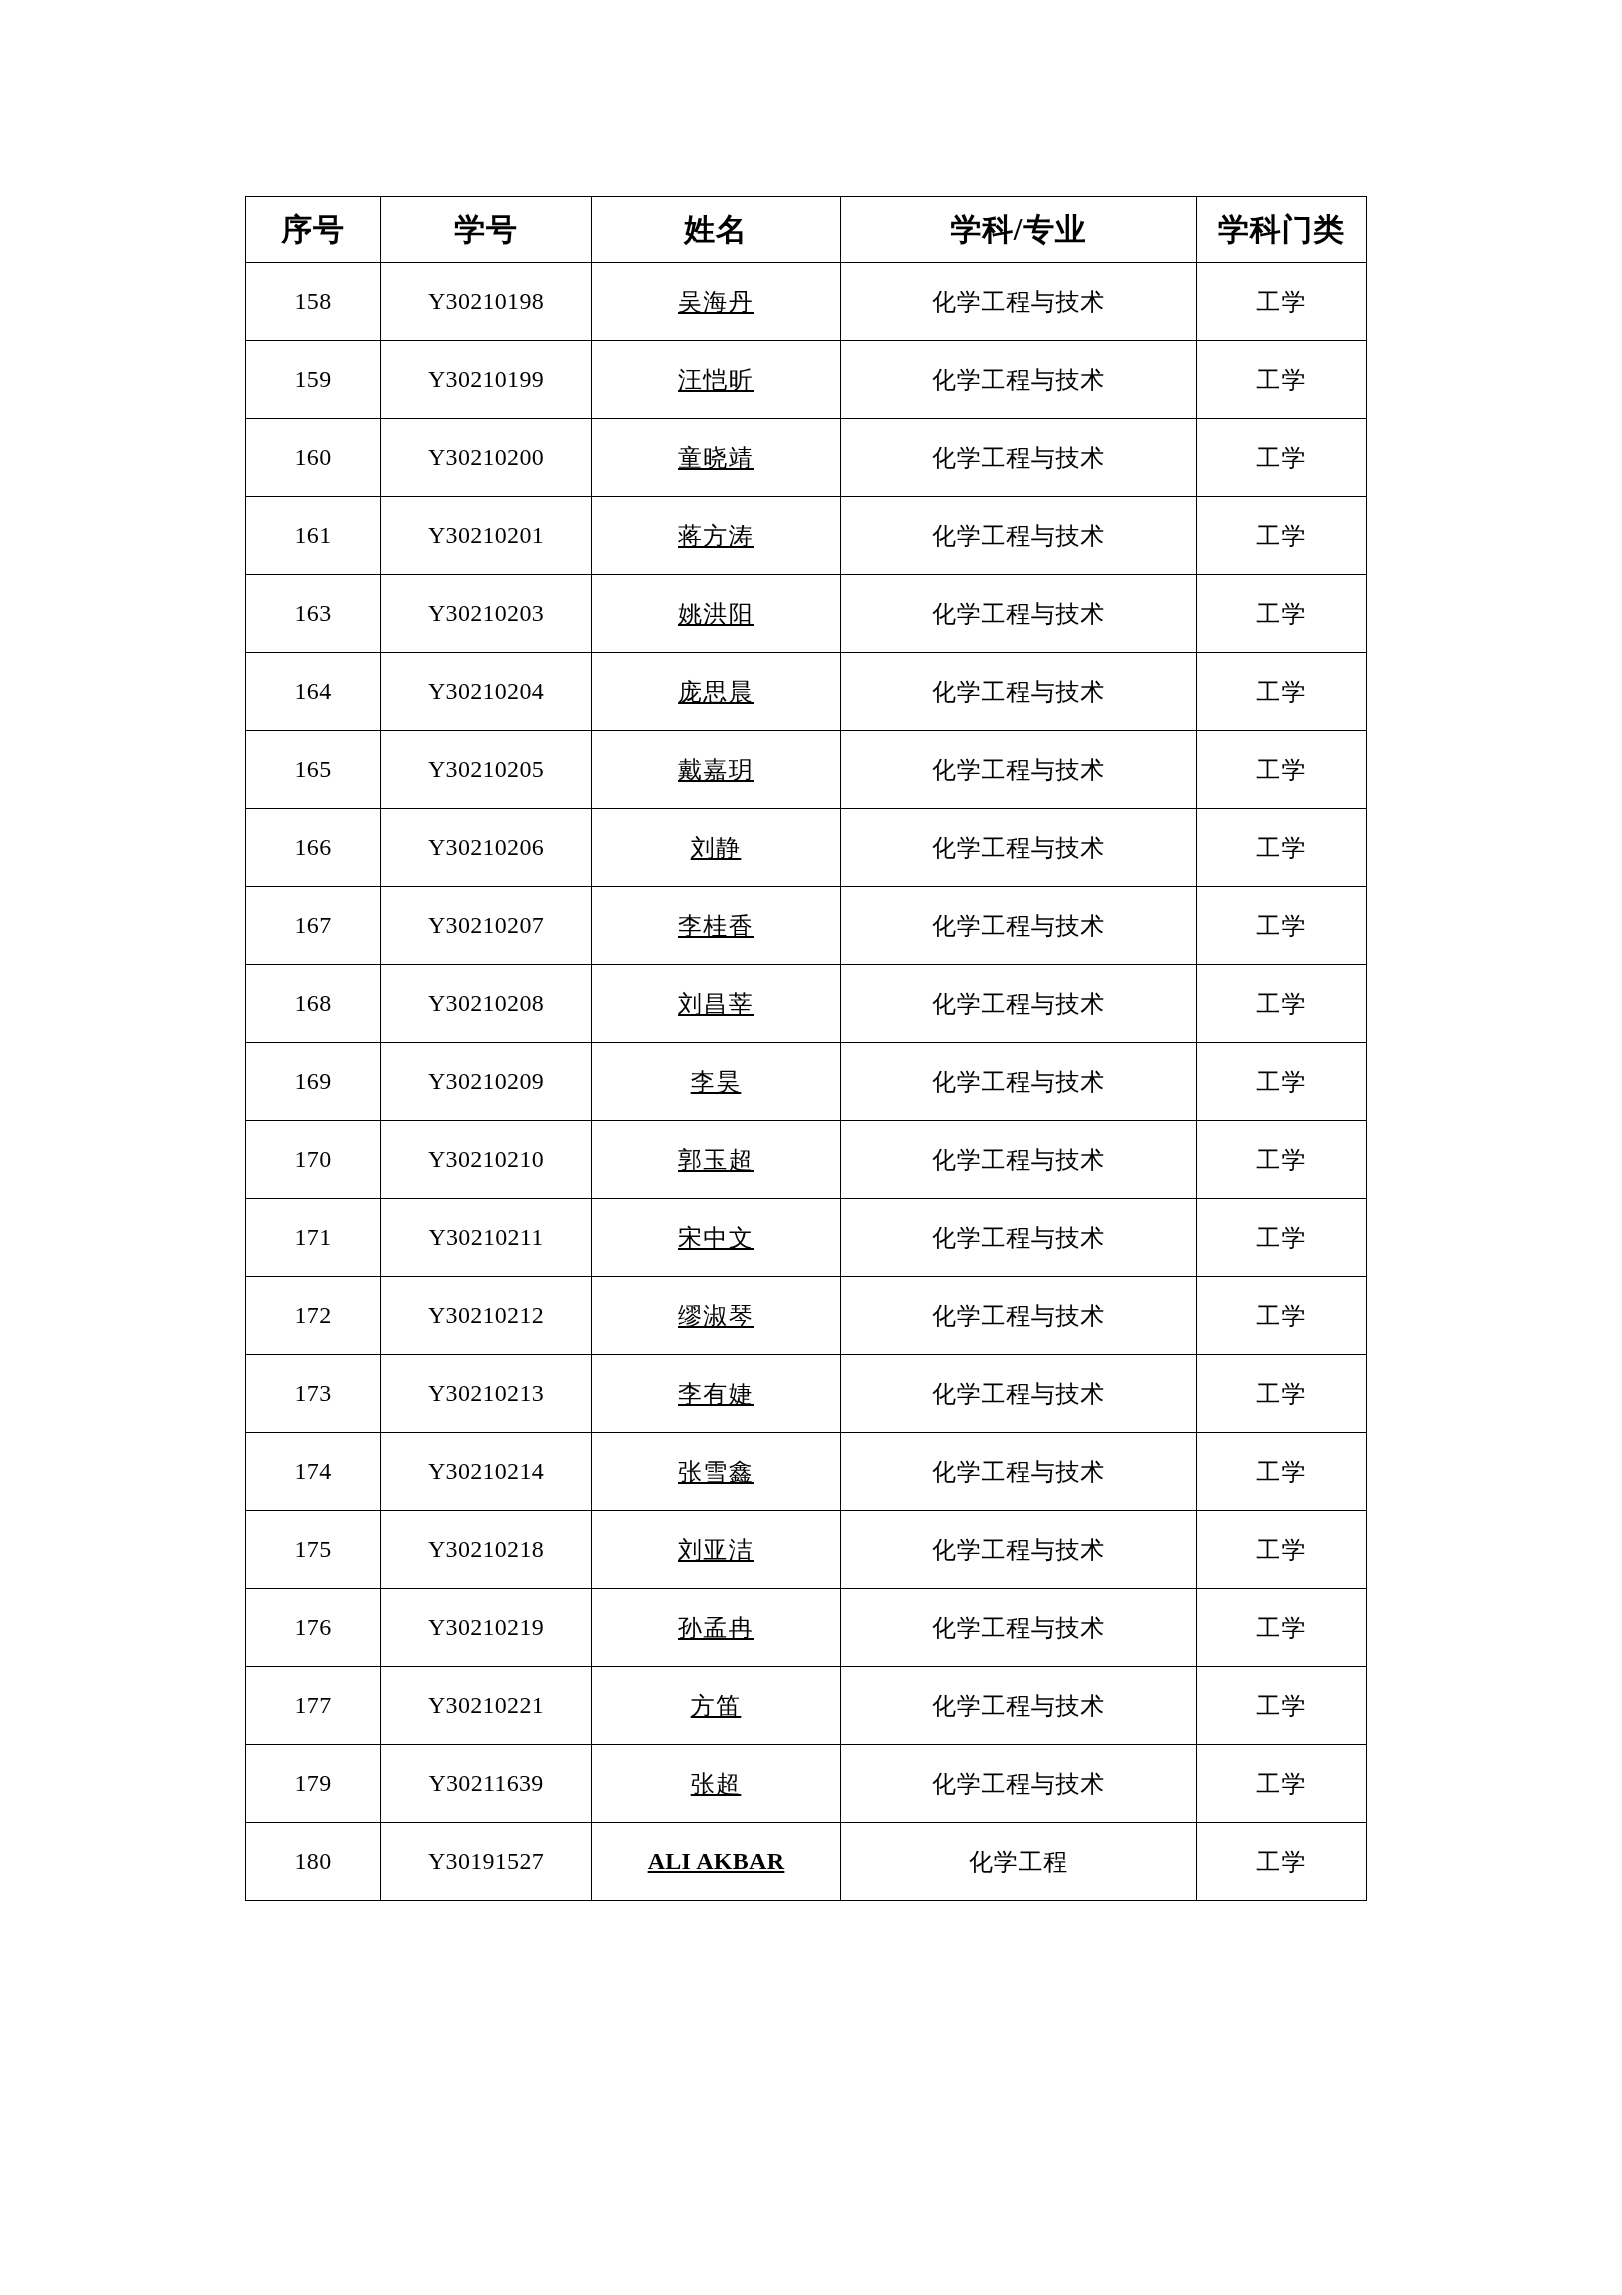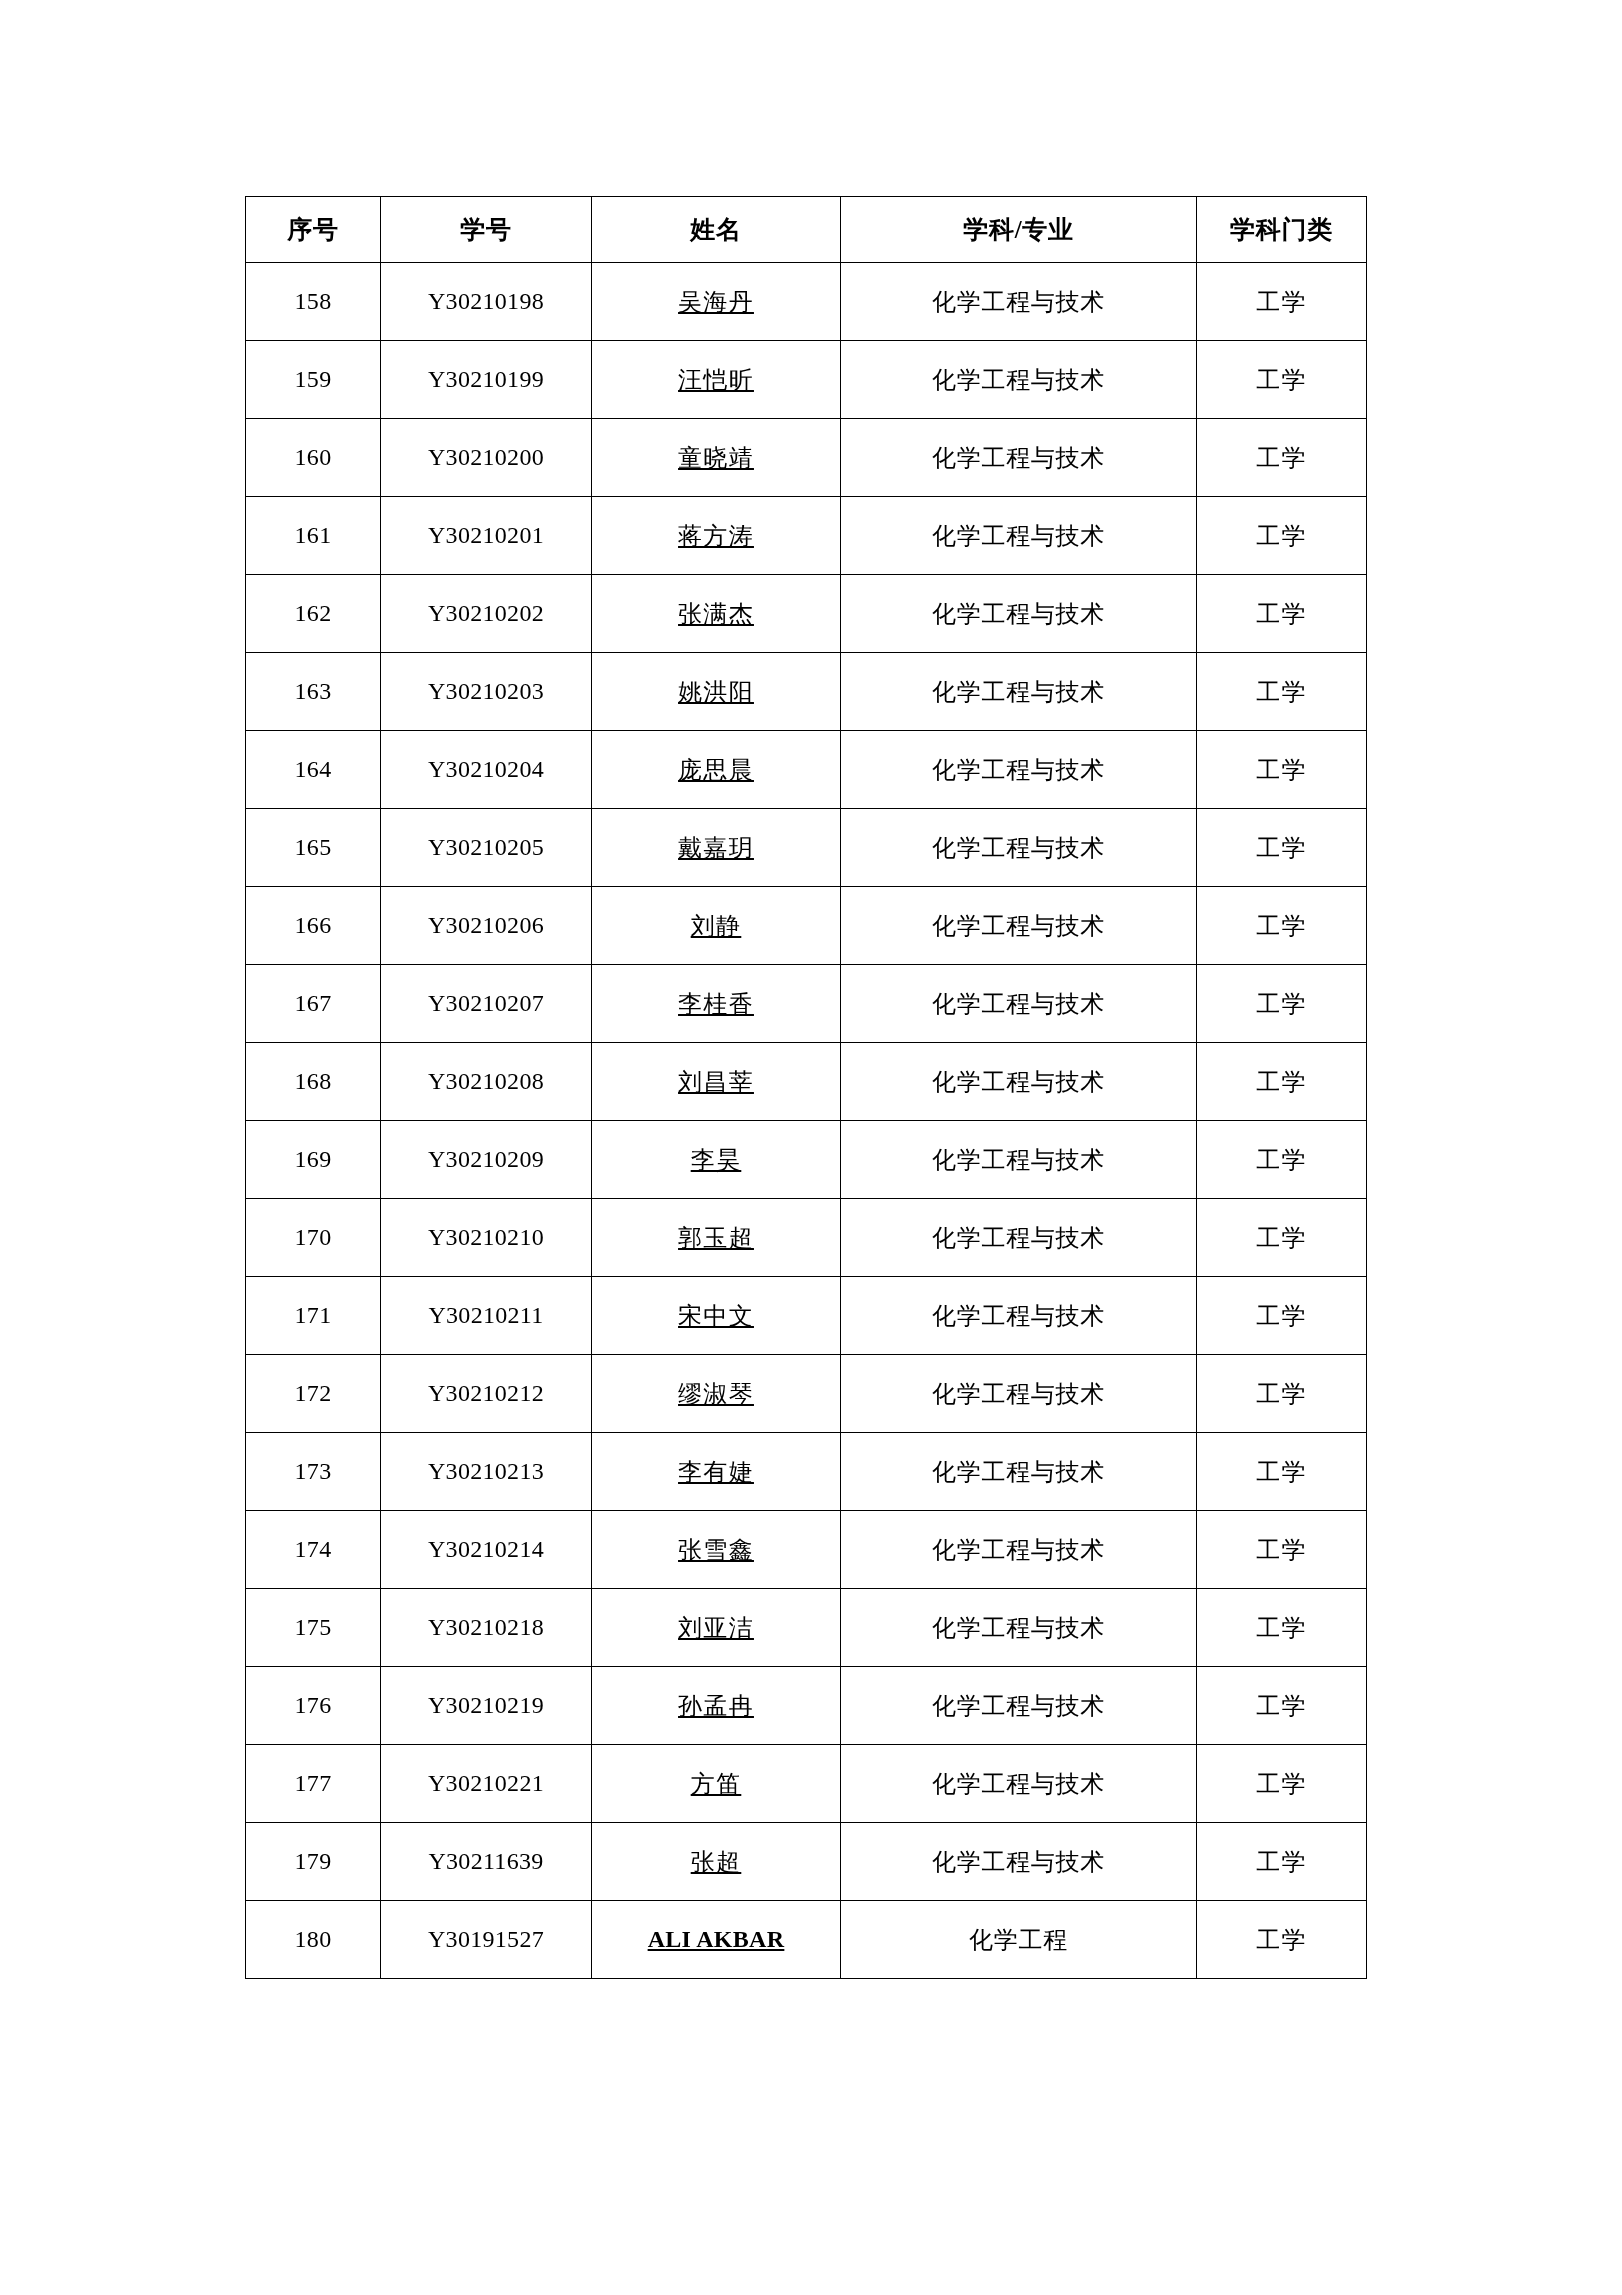--- a/index.html
+++ b/index.html
@@ -47,21 +47,21 @@
     border: 1.6px solid #000000;
     text-align: center;
     vertical-align: middle;
     padding: 0;
     overflow: hidden;
   }
 
   table.roster thead th {
     height: 65px;
     font-weight: bold;
-    font-size: 25px;
+    font-size: 31px;
     letter-spacing: 0.7px;
   }
 
   table.roster tbody td {
     height: 77px;
     font-weight: normal;
     font-size: 24px;
   }
 
   td.seq-cell {
@@ -140,27 +140,20 @@
             <td class="cat-cell">工学</td>
           </tr>
           <tr>
             <td class="seq-cell">161</td>
             <td class="sid-cell">Y30210201</td>
             <td class="name-cell">蒋方涛</td>
             <td class="major-cell">化学工程与技术</td>
             <td class="cat-cell">工学</td>
           </tr>
           <tr>
-            <td class="seq-cell">162</td>
-            <td class="sid-cell">Y30210202</td>
-            <td class="name-cell">张满杰</td>
-            <td class="major-cell">化学工程与技术</td>
-            <td class="cat-cell">工学</td>
-          </tr>
-          <tr>
             <td class="seq-cell">163</td>
             <td class="sid-cell">Y30210203</td>
             <td class="name-cell">姚洪阳</td>
             <td class="major-cell">化学工程与技术</td>
             <td class="cat-cell">工学</td>
           </tr>
           <tr>
             <td class="seq-cell">164</td>
             <td class="sid-cell">Y30210204</td>
             <td class="name-cell">庞思晨</td>

